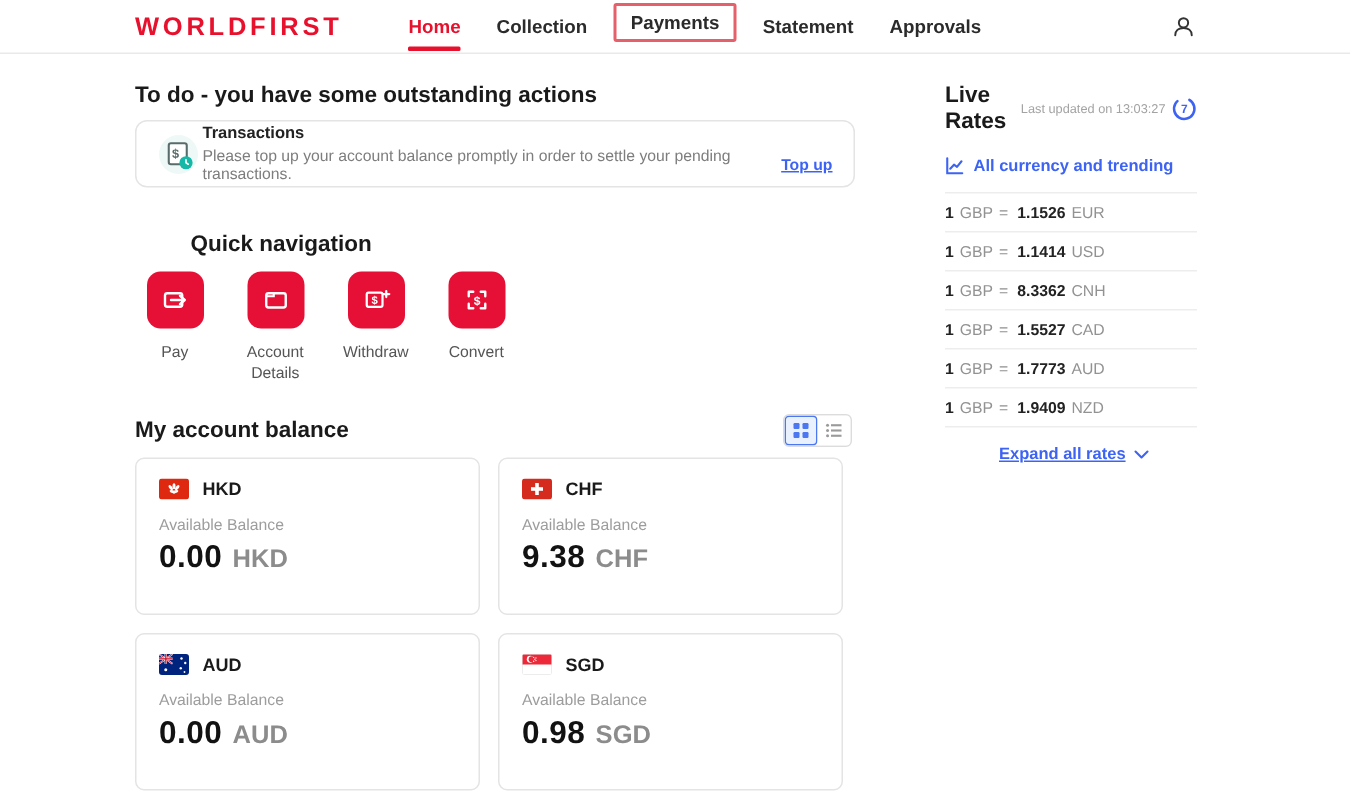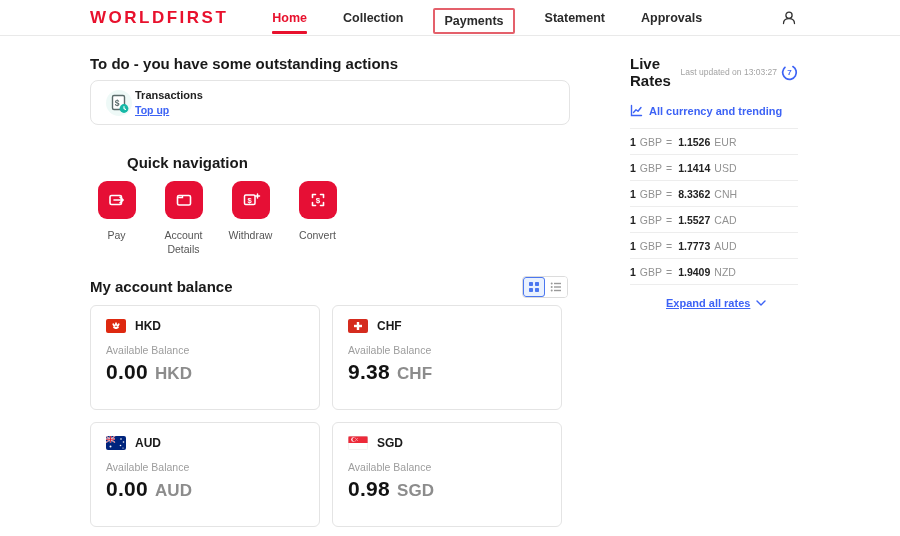--- a/index.html
+++ b/index.html
@@ -2,21 +2,21 @@
 <html><head>
 <meta charset="utf-8">
 <style>
   * { margin:0; padding:0; box-sizing:border-box; }
   html,body { width:900px; height:536px; background:#fff; font-family:"Liberation Sans", sans-serif; overflow:hidden; }
   .page { position:relative; width:900px; height:394px; background:#fff; }
 
   
   .header { position:absolute; top:0; left:0; width:900px; height:36px; background:#fff; border-bottom:1px solid #e9e9e9; display:flex; align-items:center; }
   .logo { margin-left:90px; font-size:17px; font-weight:bold; letter-spacing:2.5px; color:#e8112d; }
-  .nav { display:flex; align-items:flex-end; margin-left:34px; gap:16px; }
+  .nav { display:flex; align-items:flex-start; margin-left:34px; gap:4px; }
   .nav-item { position:relative; font-size:12.5px; font-weight:700; color:#2b2b2b; padding:9px 10px; cursor:pointer; }
   .nav-item.active { color:#e8112d; }
   .nav-item.active::after { content:""; position:absolute; left:10px; right:10px; bottom:0; height:3px; background:#e8112d; border-radius:1px; }
   .nav-item.boxed { border:2px solid #e4606b; border-radius:2px; padding:4px 9px; margin:0 4px; }
   .user-icon { position:absolute; left:780px; top:9px; width:18px; height:18px; cursor:pointer; }
 
   
   .sec-title { position:absolute; font-size:15px; font-weight:bold; color:#1a1a1a; }
 
   
@@ -96,20 +96,21 @@
         <circle cx="14" cy="14" r="13" fill="#eef9f7"></circle>
         <rect x="7.5" y="6.5" width="12" height="14" rx="1.5" fill="#fff" stroke="#5a6b6b" stroke-width="1.4"></rect>
         <text x="12" y="16.5" font-size="8.5" font-weight="bold" fill="#5a6b6b" text-anchor="middle" font-family="Liberation Sans, sans-serif">$</text>
         <circle cx="19" cy="19.5" r="4.4" fill="#15b8a6"></circle>
         <path d="M19 17.5 v2 l1.5 1" stroke="#fff" stroke-width="1.1" fill="none" stroke-linecap="round"></path>
       </svg>
     </div>
     <div class="todo-text">
       <div class="todo-title">Transactions</div>
       <div class="todo-desc-row">
+        <span class="todo-desc">Please top up your account balance promptly in order to settle your pending transactions.</span>
         <span class="topup-link">Top up</span>
       </div>
     </div>
   </div>
 
   <div class="sec-title" style="left:90px; top:154px;margin-left:37px;">Quick navigation</div>
 
   <div class="quick-wrap">
     <div class="quick-item">
       <div class="quick-tile">

